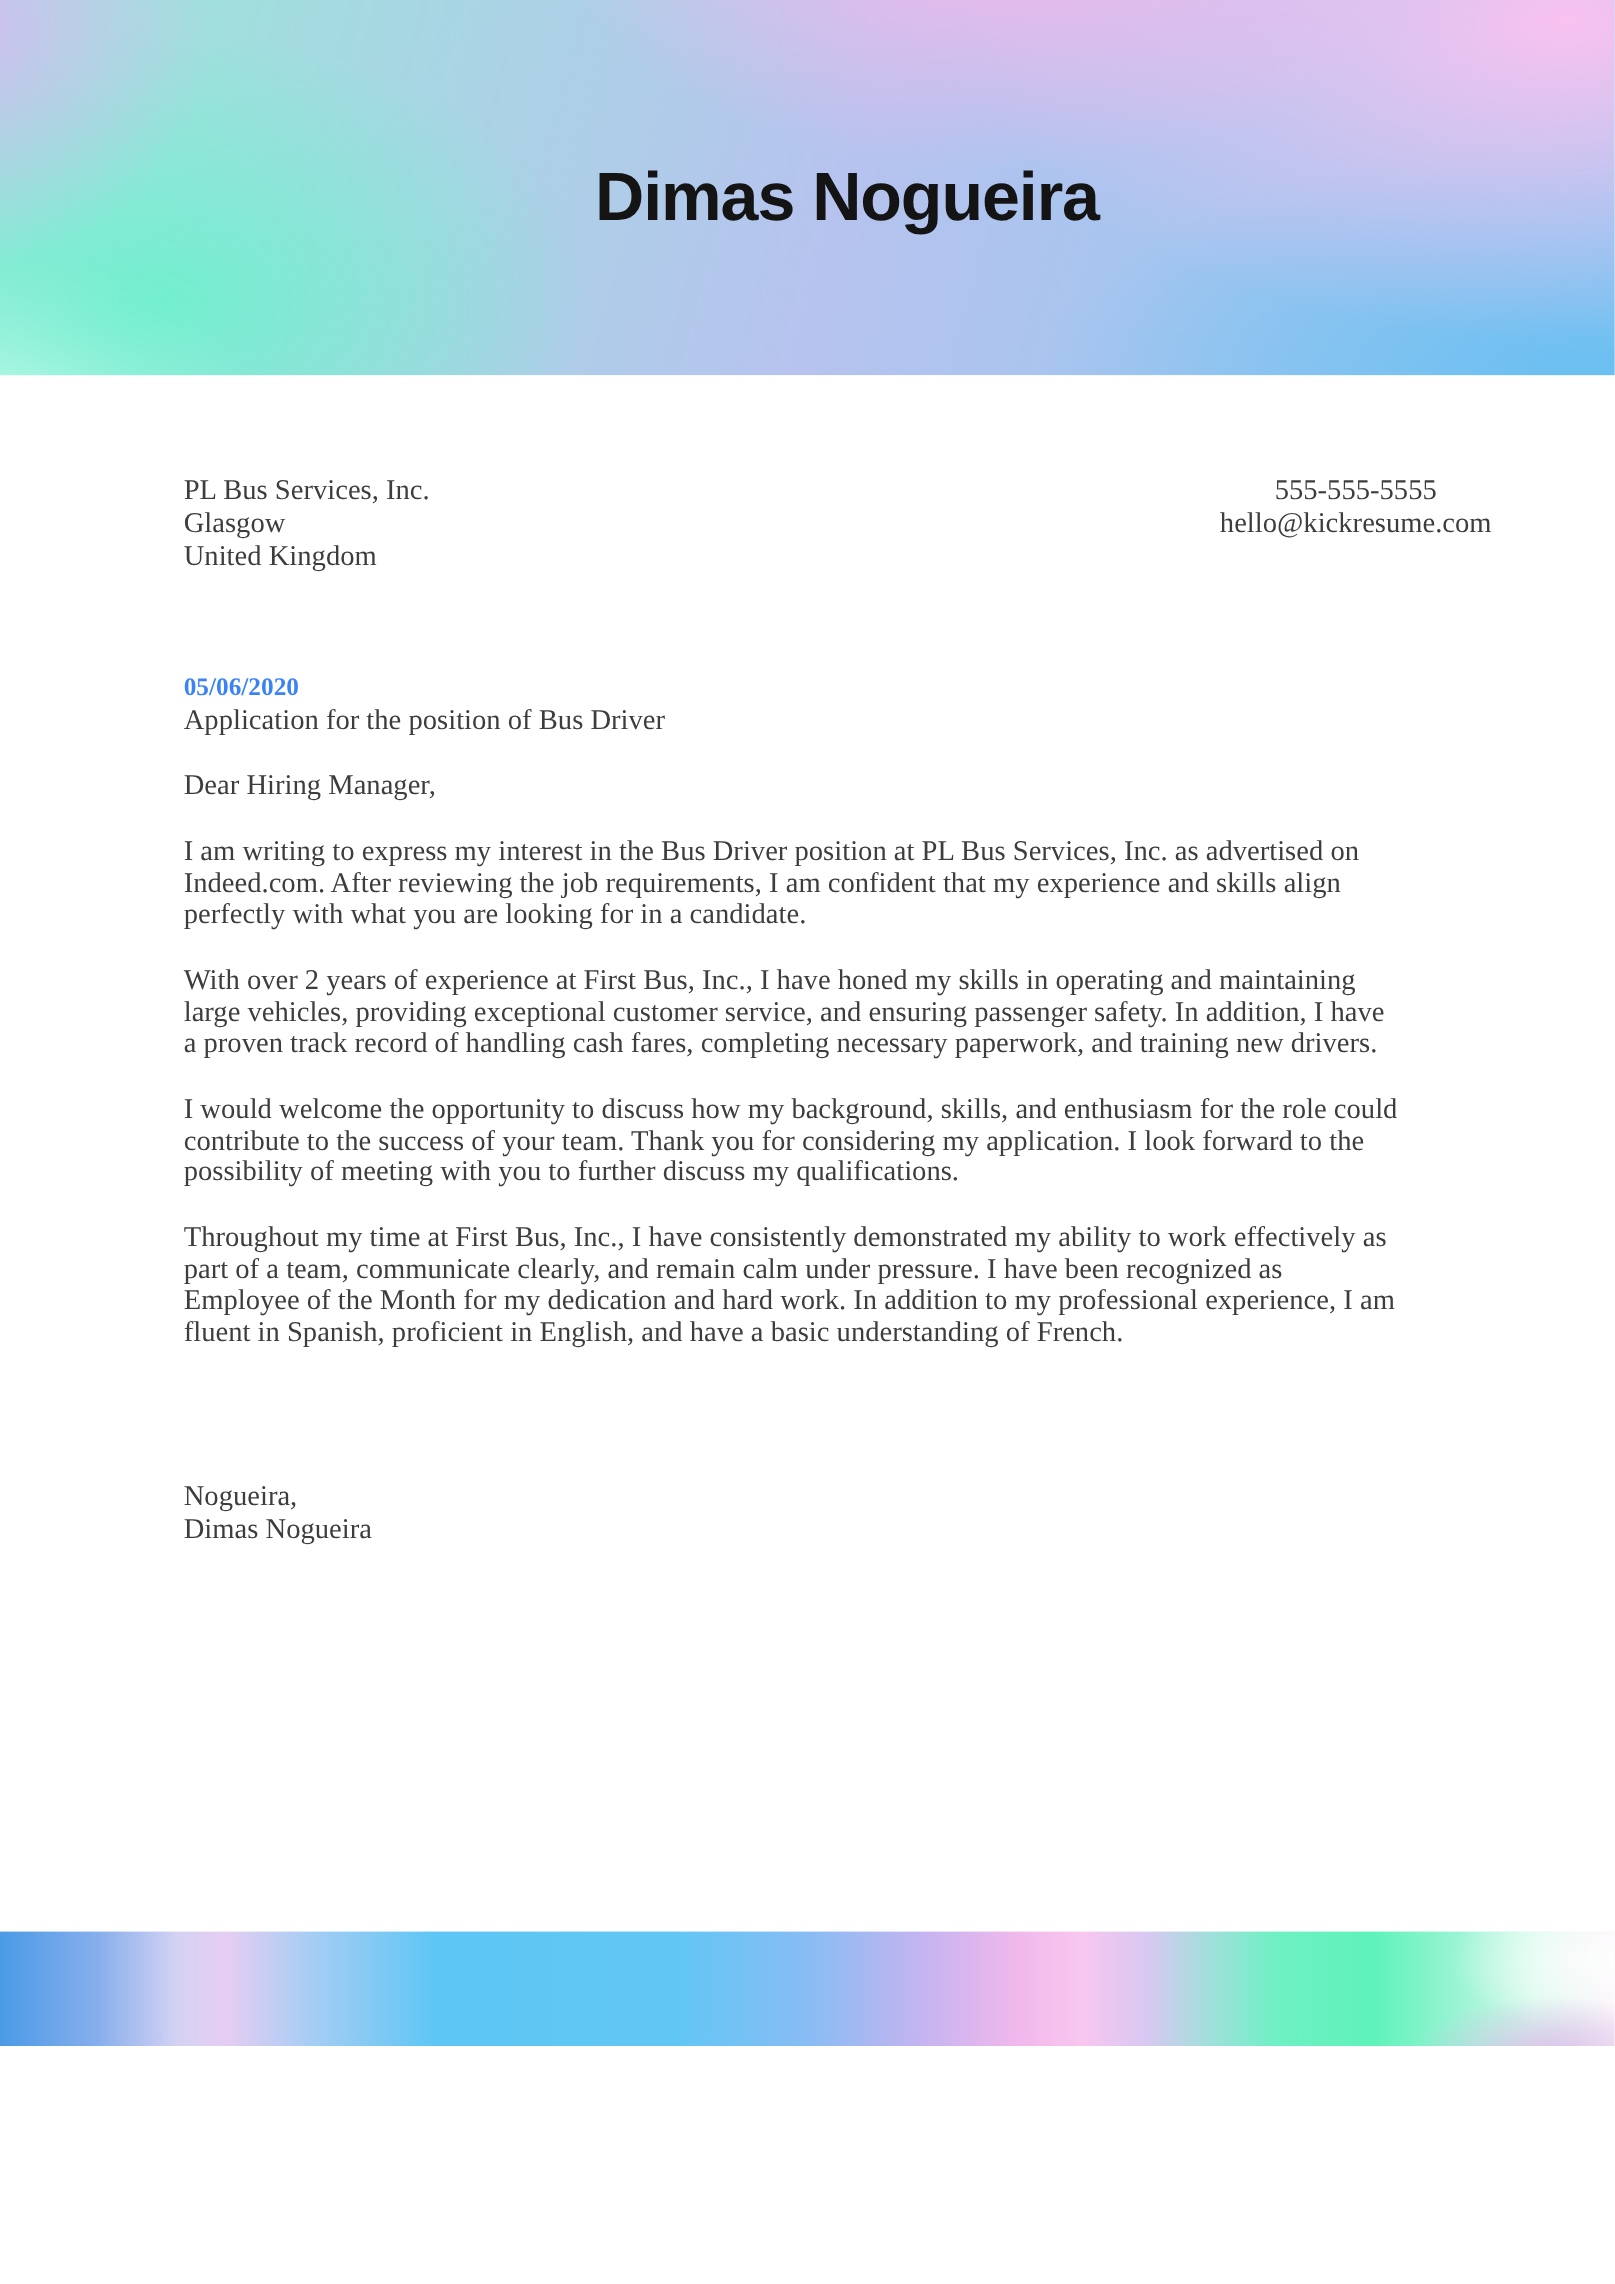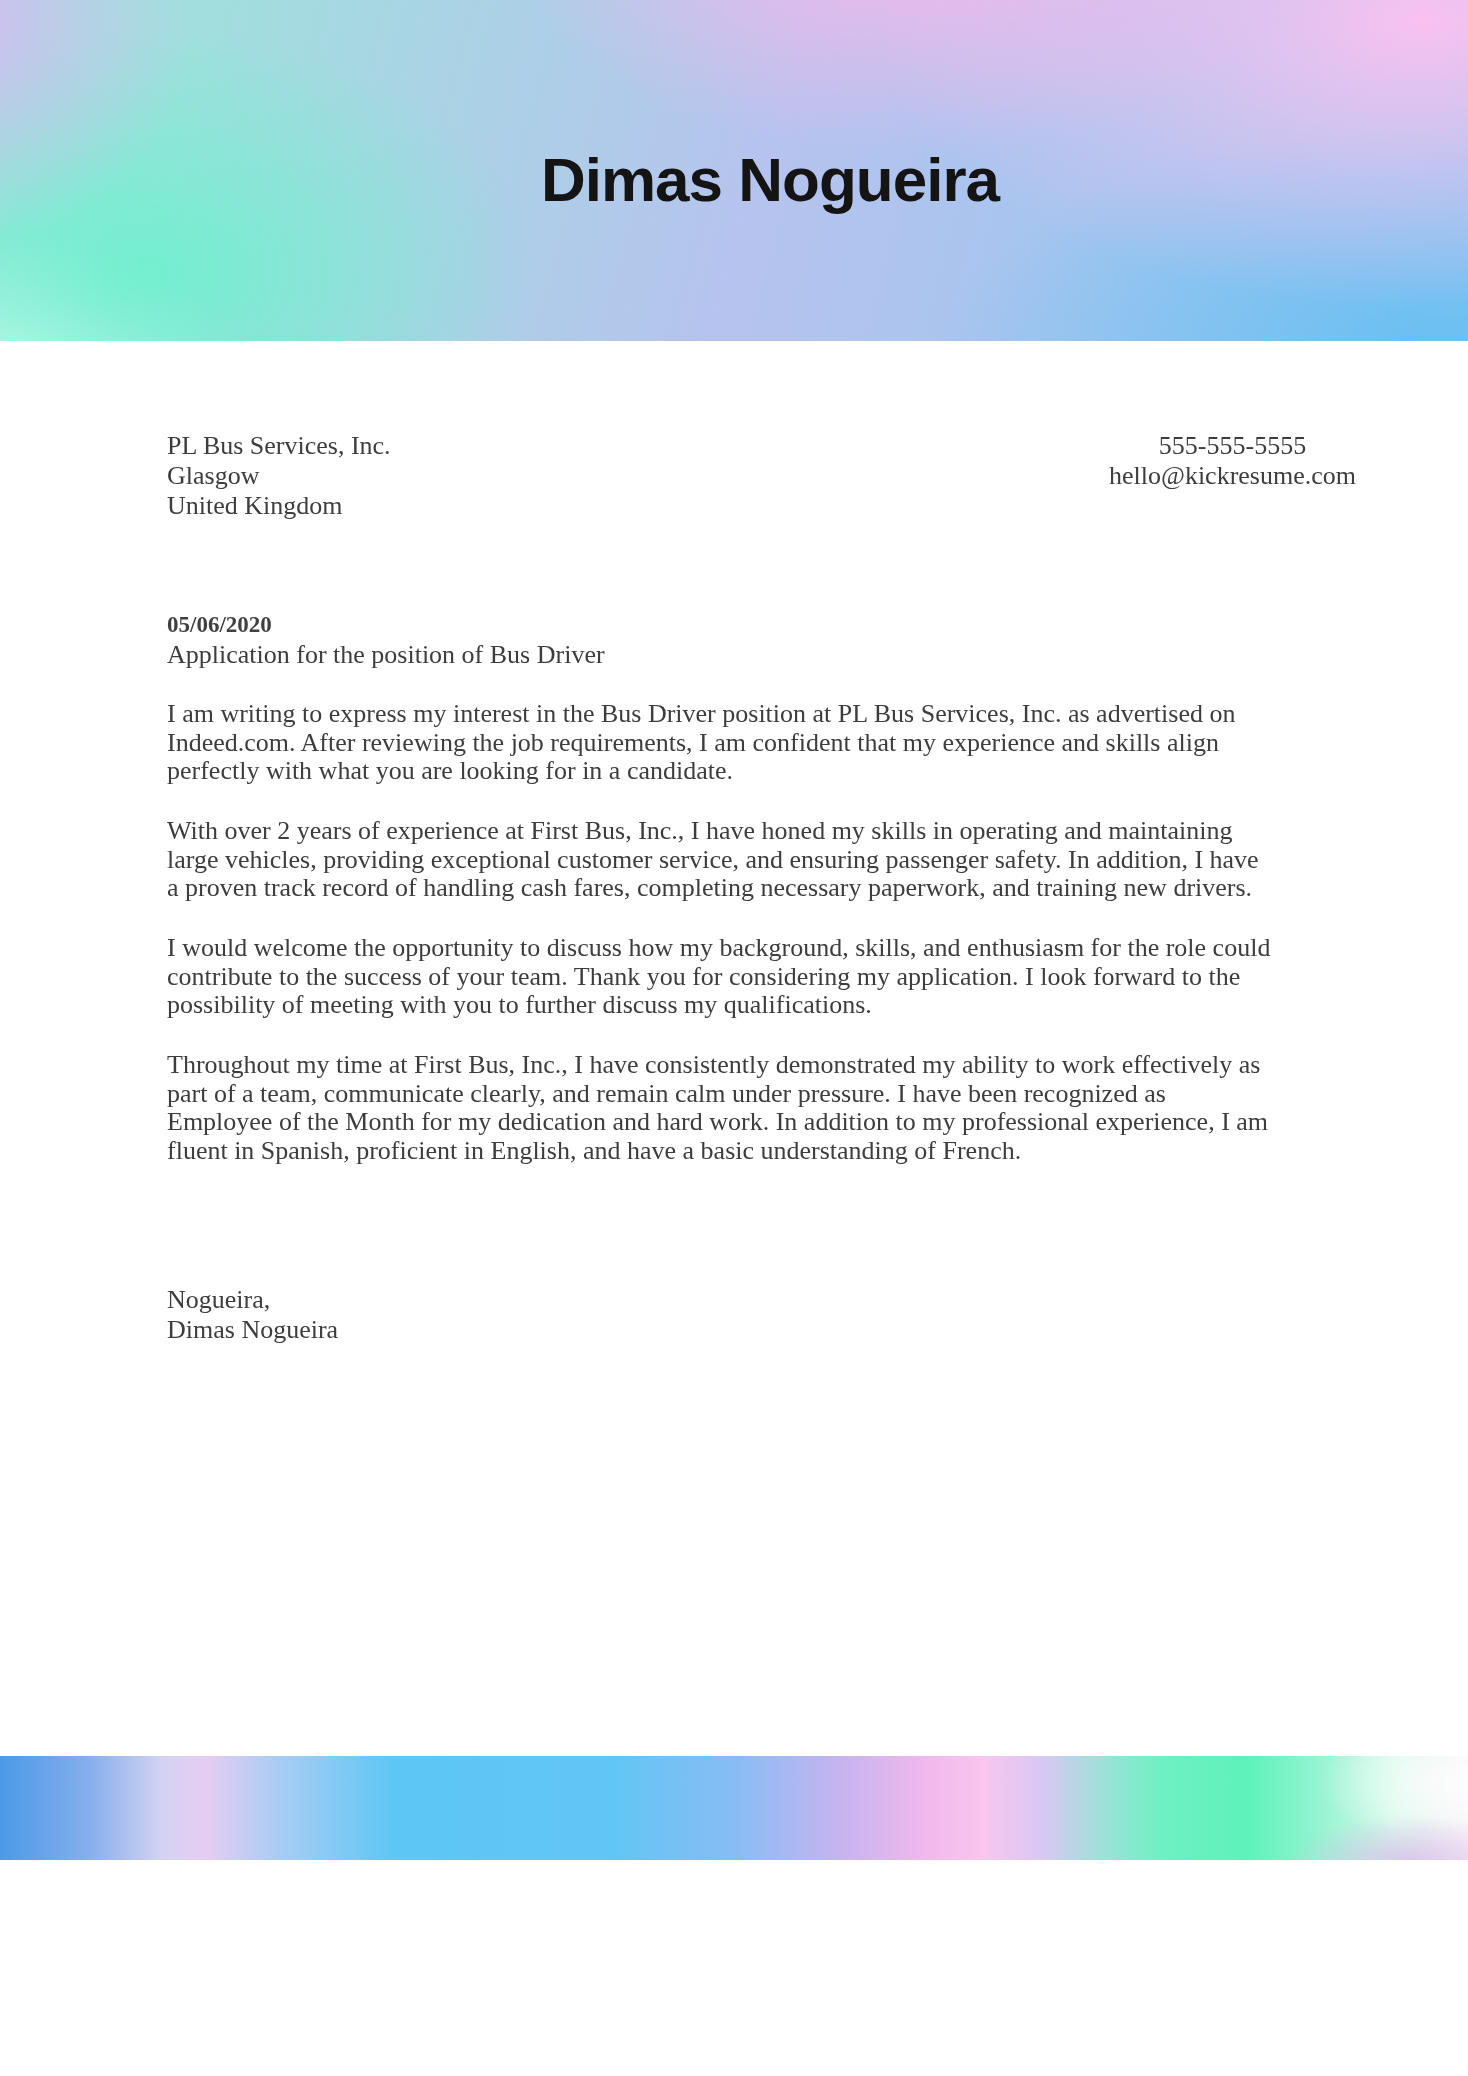--- a/index.html
+++ b/index.html
@@ -60,21 +60,21 @@
   .contact { text-align: center; }
 
   .date-subject {
     margin-top: 89px;
     margin-bottom: 30px;
     line-height: 30px;
   }
   .date {
     font-weight: bold;
     font-size: 23px;
-    color: #404040;
+    color: #3b82f6;
   }
 
   .para {
     margin: 0 0 31.5px 0;
     line-height: 28.5px;
     white-space: pre;
   }
 
   
   .footer {
@@ -114,20 +114,21 @@
         <div>555-555-5555</div>
         <div>hello@kickresume.com</div>
       </div>
     </div>
 
     <div class="date-subject">
       <div class="date">05/06/2020</div>
       <div class="subject">Application for the position of Bus Driver</div>
     </div>
 
+    <p class="para">Dear Hiring Manager,</p>
 
     <p class="para">I am writing to express my interest in the Bus Driver position at PL Bus Services, Inc. as advertised on
 Indeed.com. After reviewing the job requirements, I am confident that my experience and skills align
 perfectly with what you are looking for in a candidate.</p>
     <p class="para">With over 2 years of experience at First Bus, Inc., I have honed my skills in operating and maintaining
 large vehicles, providing exceptional customer service, and ensuring passenger safety. In addition, I have
 a proven track record of handling cash fares, completing necessary paperwork, and training new drivers.</p>
     <p class="para">I would welcome the opportunity to discuss how my background, skills, and enthusiasm for the role could
 contribute to the success of your team. Thank you for considering my application. I look forward to the
 possibility of meeting with you to further discuss my qualifications.</p>

